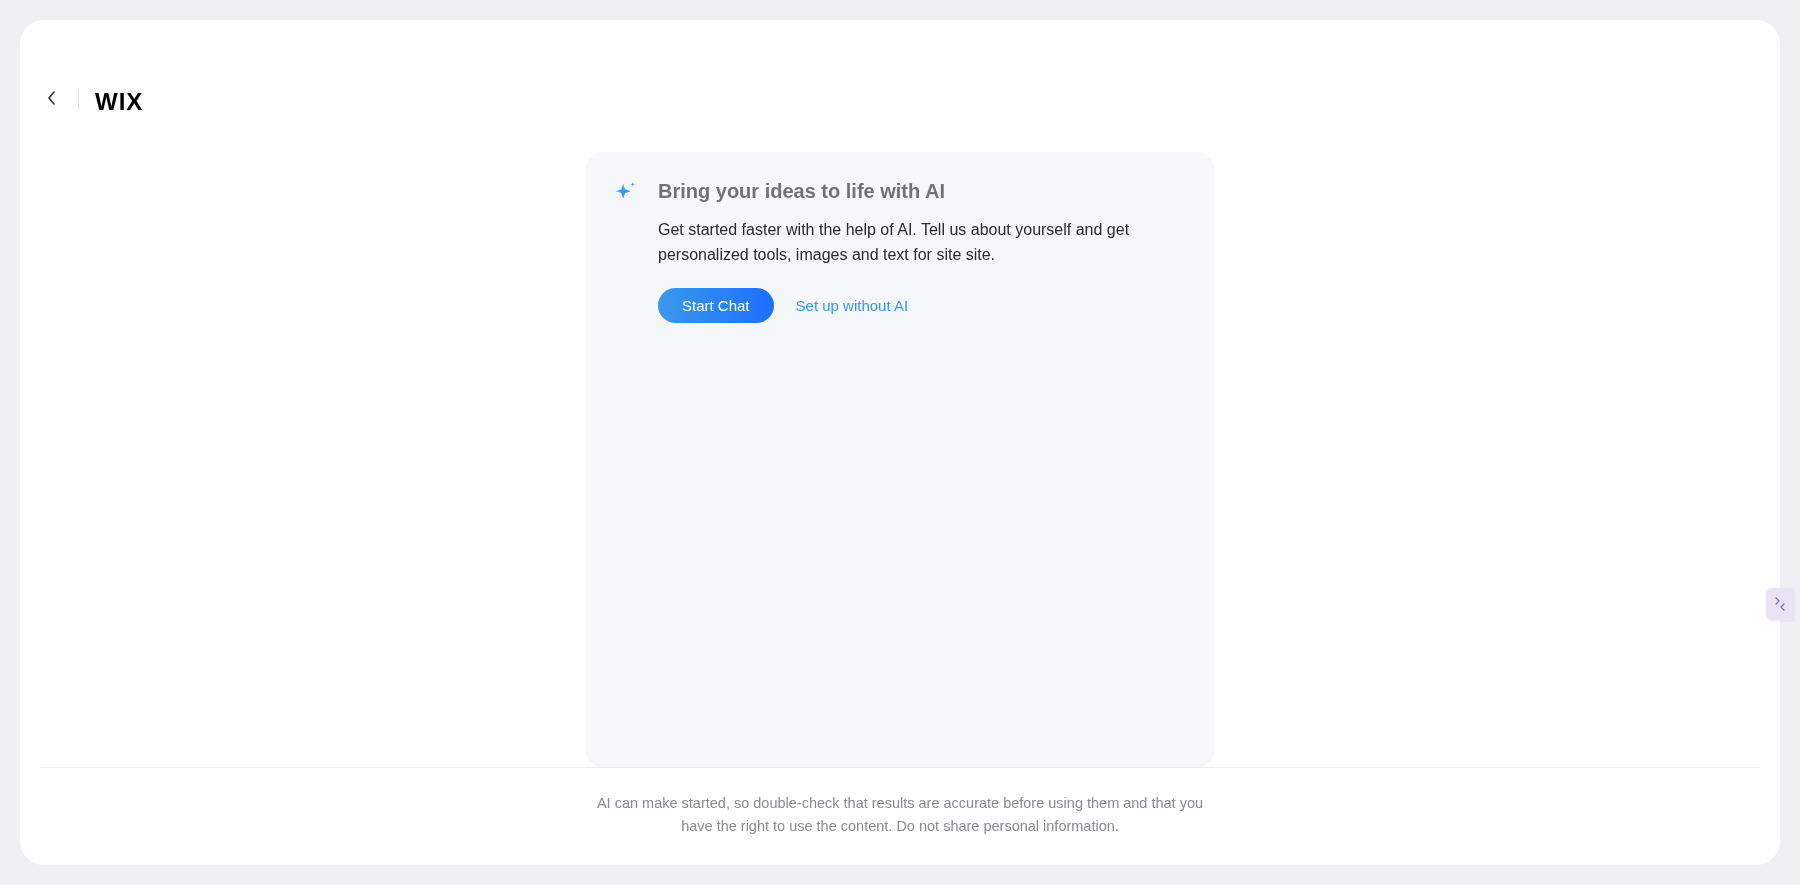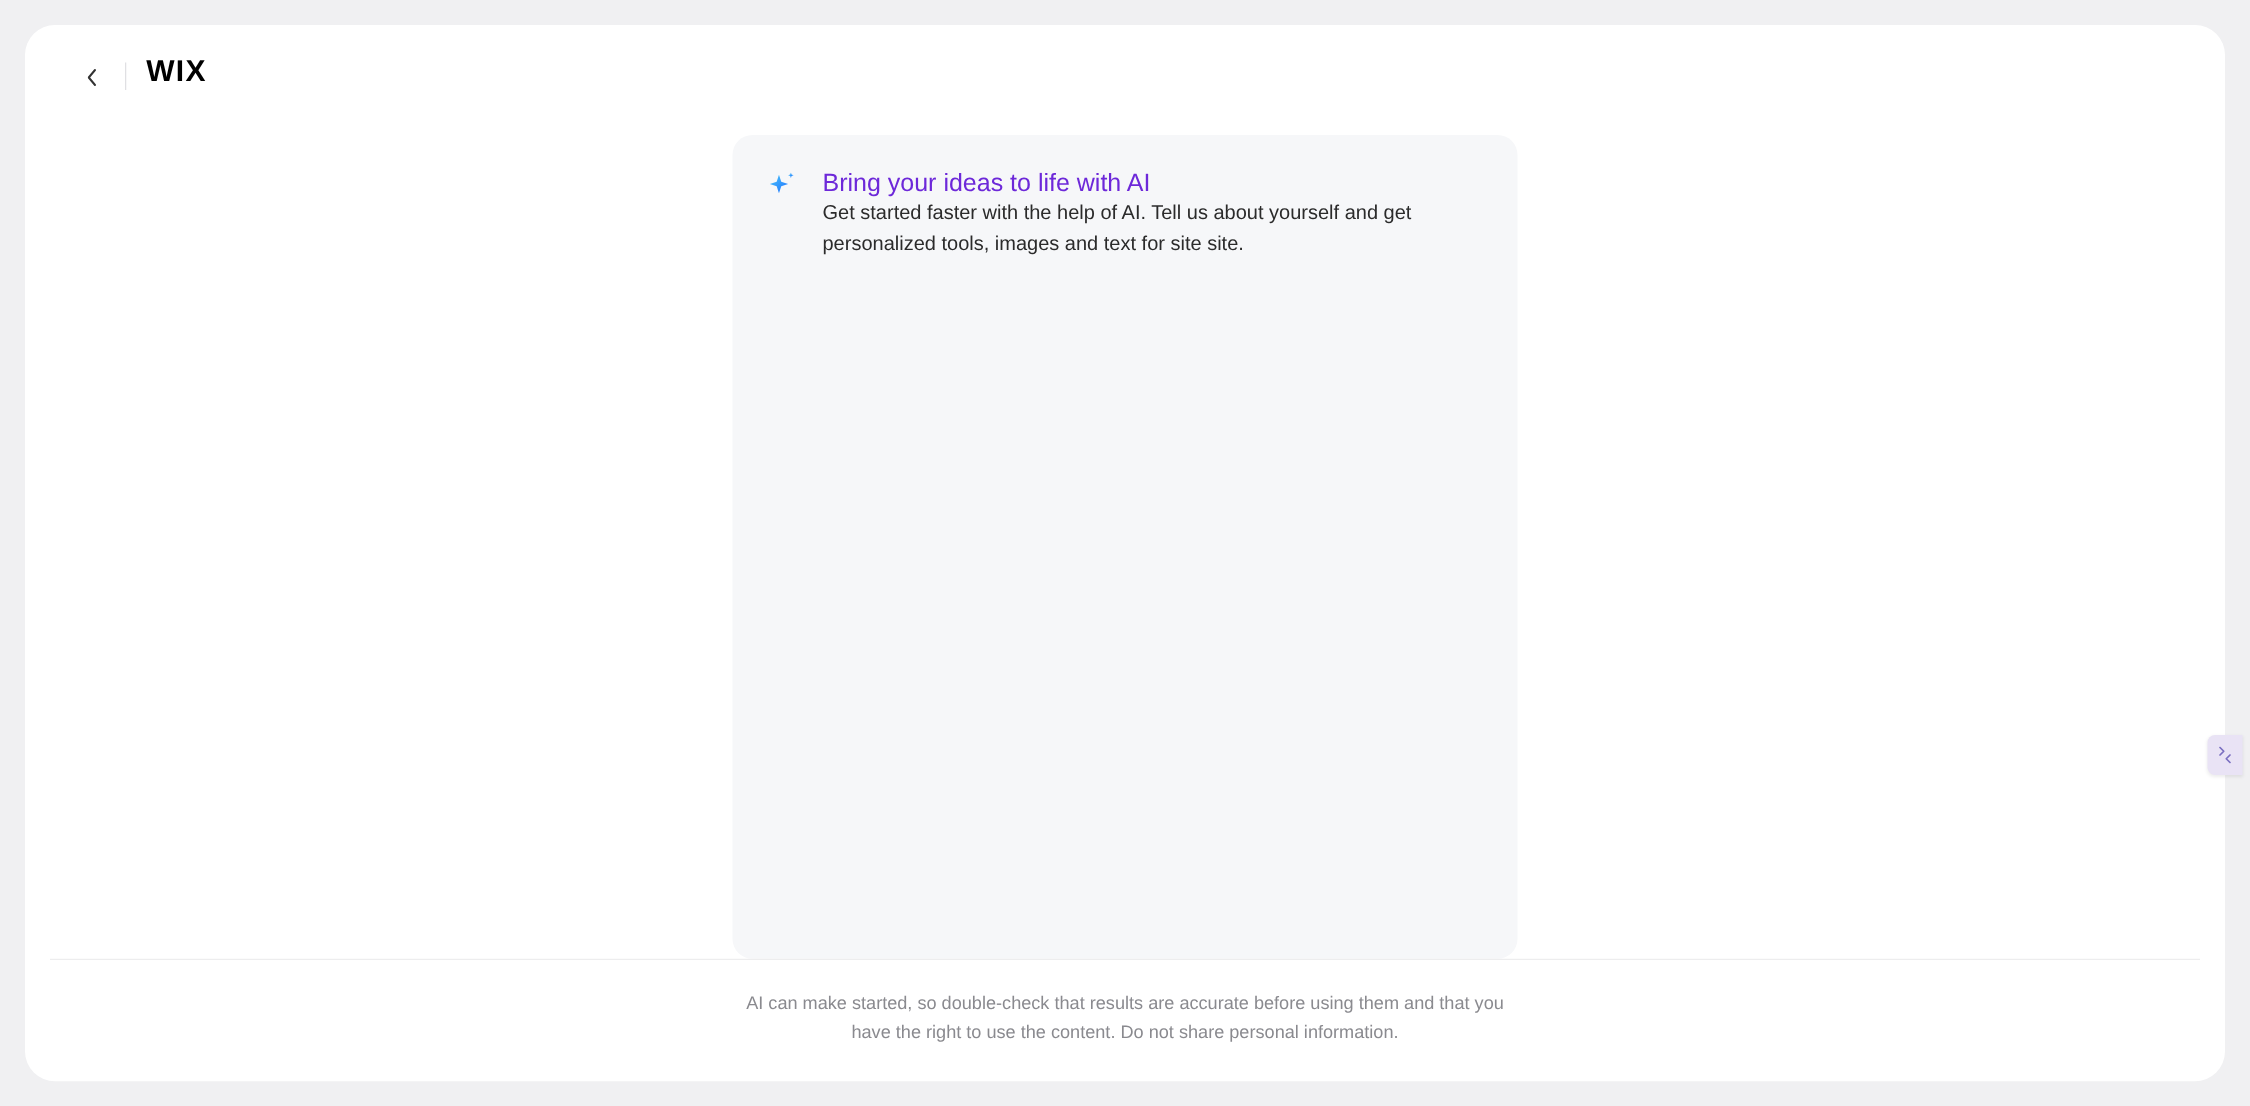--- a/index.html
+++ b/index.html
@@ -19,23 +19,24 @@
       background: #ffffff;
       border-radius: 24px;
       width: 100%;
       height: 100%;
       position: relative;
       display: flex;
       flex-direction: column;
     }
     .header {
       display: flex;
-      align-items: flex-end;
-      padding: 24px 44px;
+      align-items: flex-start;
+      padding: 24px 22px;
       gap: 16px;
+      margin-top: 44px;
     }
     .back-btn {
       display: flex;
       align-items: center;
       justify-content: center;
       width: 20px;
       height: 20px;
       cursor: pointer;
       color: #333;
     }
@@ -66,23 +67,23 @@
     }
     .sparkle-icon-wrap {
       flex-shrink: 0;
       padding-top: 2px;
     }
     .card-body {
       flex: 1;
     }
     .card-title {
       font-size: 20px;
-      font-weight: 400;
-      color: #6d28d9;
-      margin-bottom: 0;
+      font-weight: 700;
+      color: #737373;
+      margin-bottom: 15px;
     }
     .card-desc {
       font-size: 16px;
       line-height: 1.55;
       color: #2b2b2b;
       margin-bottom: 20px;
     }
     .card-actions {
       display: flex;
       align-items: center;
@@ -160,20 +161,24 @@
               <stop offset="100%" stop-color="#1e6fff"></stop>
             </linearGradient>
           </defs>
           <path fill="url(#sparkGrad)" d="M10 2 L12 8 L18 10 L12 12 L10 18 L8 12 L2 10 L8 8 Z"></path>
           <path fill="url(#sparkGrad)" d="M18 2 L19 5 L22 6 L19 7 L18 10 L17 7 L14 6 L17 5 Z" transform="scale(0.6) translate(16 -2)"></path>
         </svg>
       </div>
       <div class="card-body">
         <h2 class="card-title">Bring your ideas to life with AI</h2>
         <p class="card-desc">Get started faster with the help of AI. Tell us about yourself and get personalized tools, images and text for site site.</p>
+        <div class="card-actions">
+          <button class="primary-btn">Start Chat</button>
+          <button class="link-btn">Set up without AI</button>
+        </div>
       </div>
     </div>
   </div>
 
   <div class="footer">
     <p class="disclaimer">AI can make started, so double-check that results are accurate before using them and that you have the right to use the content. Do not share personal information.</p>
   </div>
 
   <div class="collapse-widget">
     <svg width="14" height="14" viewBox="0 0 14 14" fill="none">

